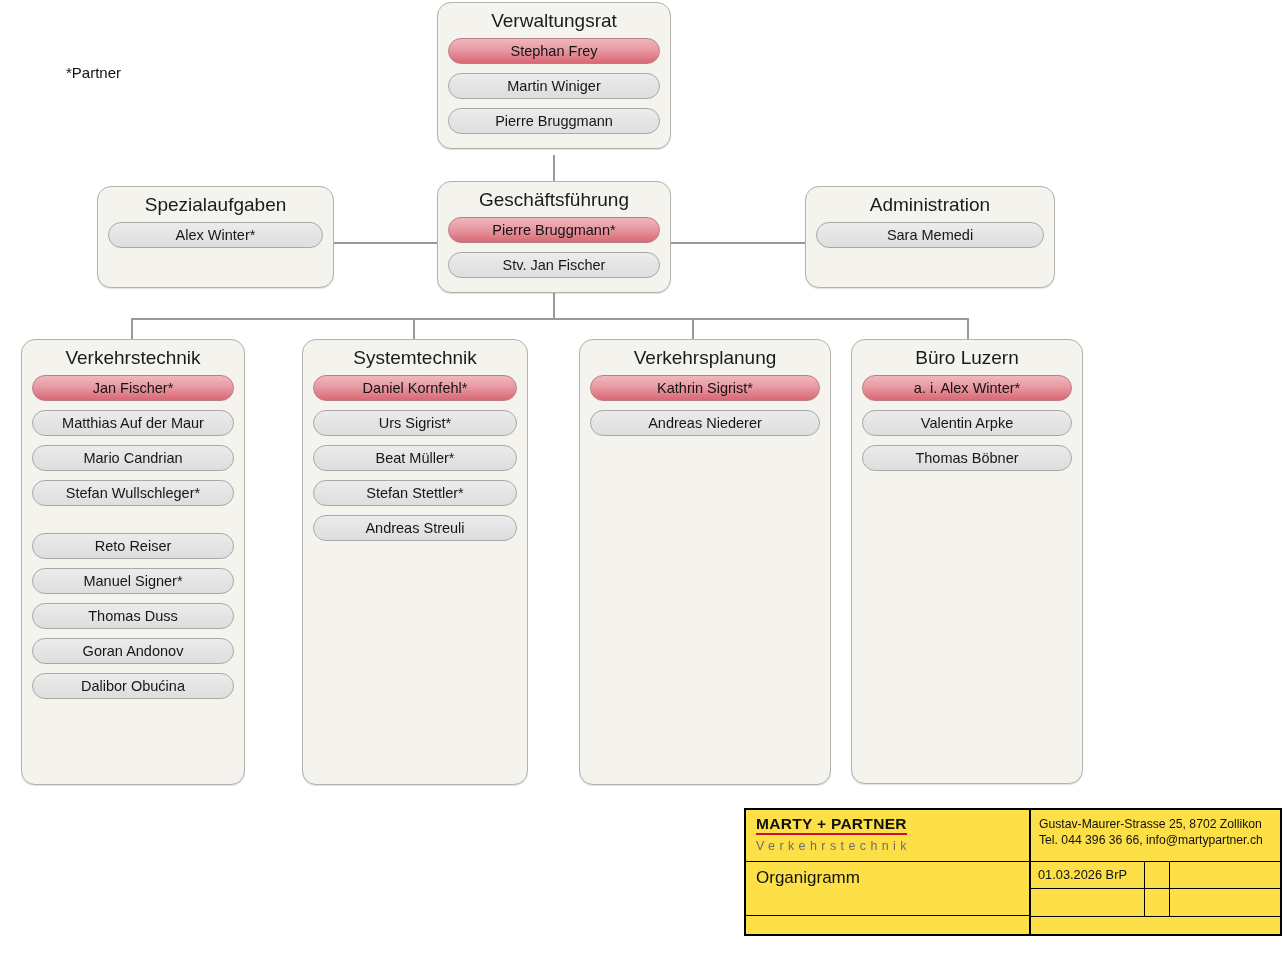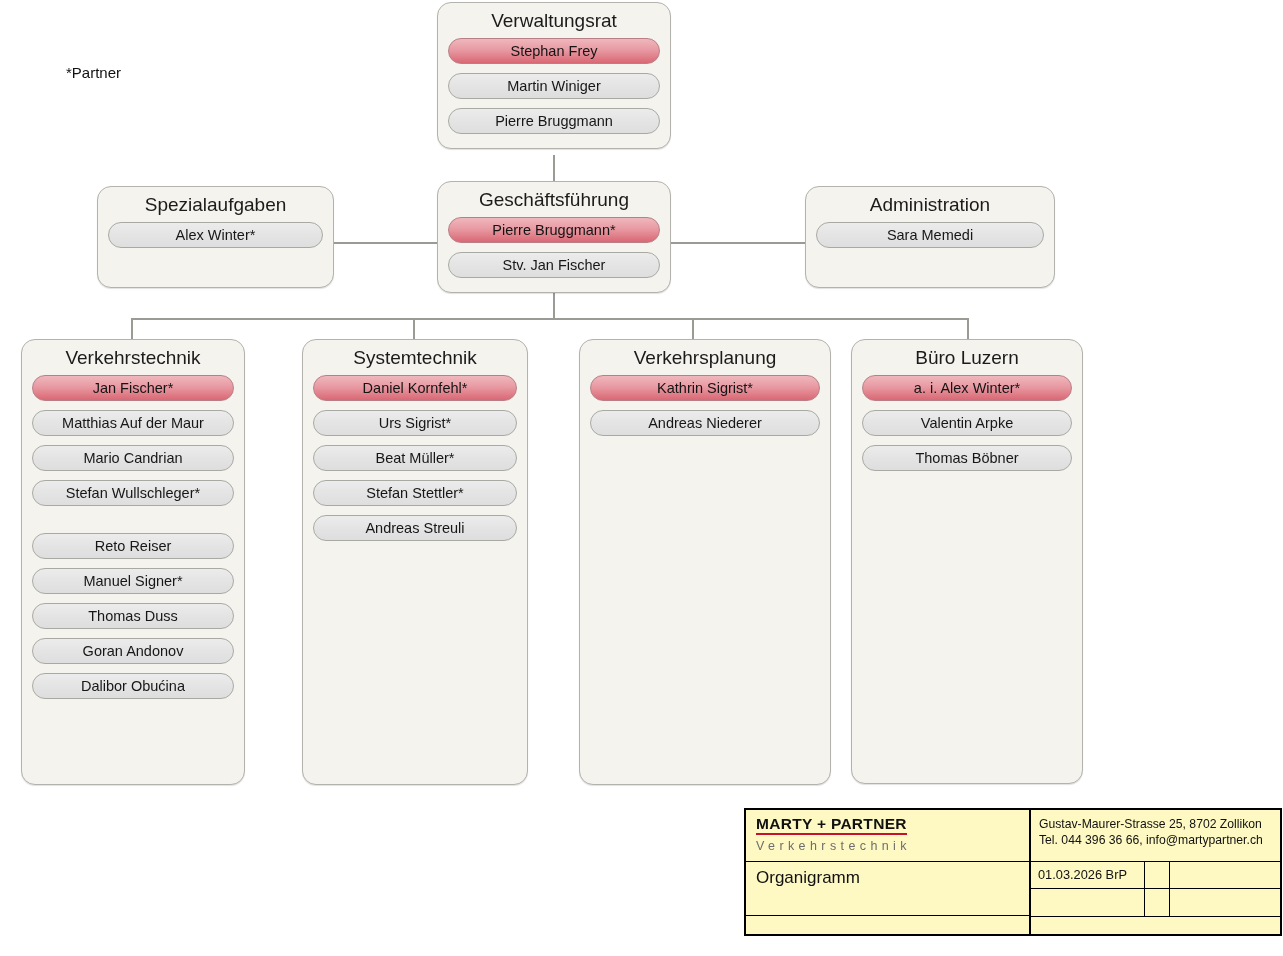--- a/index.html
+++ b/index.html
@@ -86,21 +86,21 @@
 
   
   #titleblock {
     position: absolute;
     left: 744px;
     top: 808px;
     width: 538px;
     height: 128px;
     border: 2px solid #000;
     box-sizing: border-box;
-    background: #fef9c3;
+    background: #fde047;
   }
 
   #tb-left-col {
     position: absolute;
     left: 0; top: 0;
     width: 283px;
     height: 124px;
     box-sizing: border-box;
   }
   #tb-right-col {

